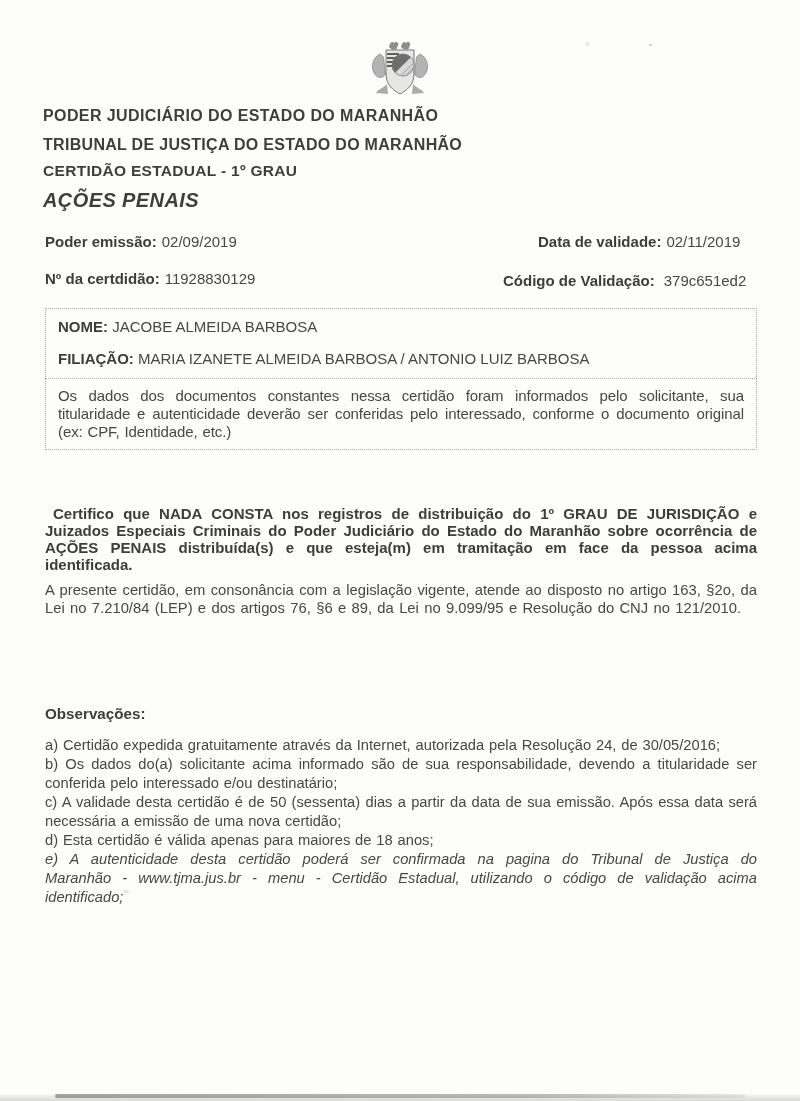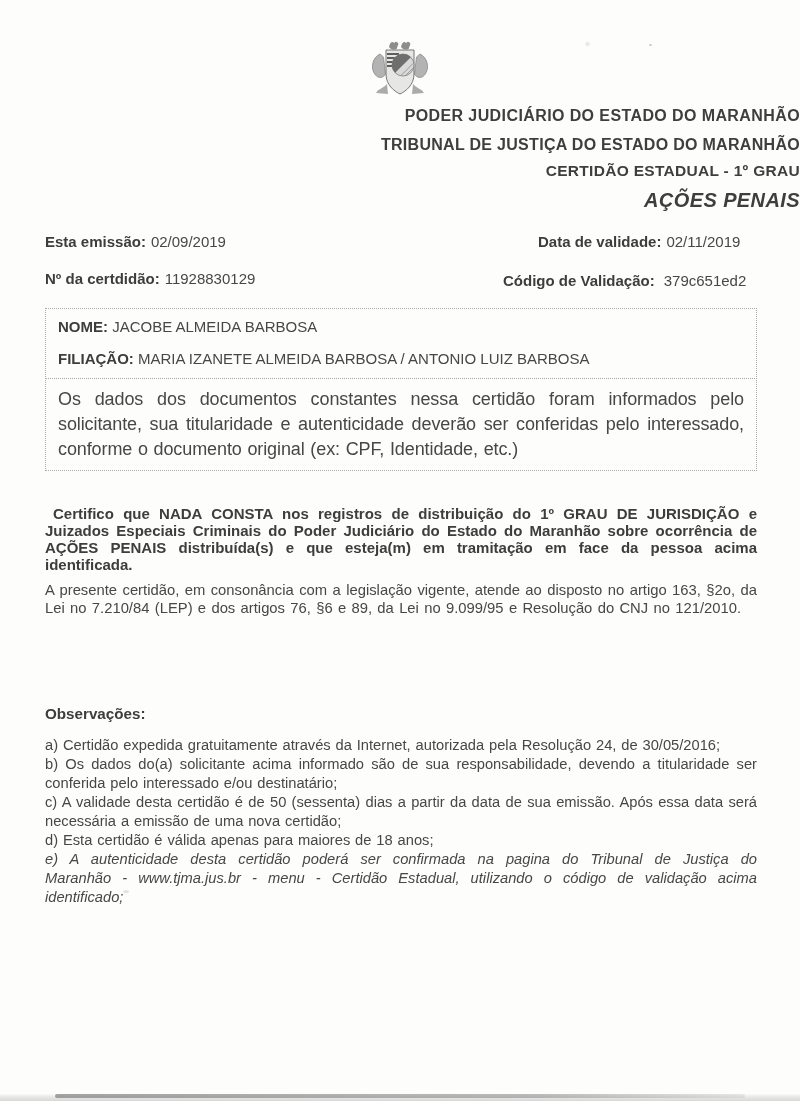--- a/index.html
+++ b/index.html
@@ -3,41 +3,41 @@
 <meta charset="utf-8">
 <style>
   html,body { margin:0; padding:0; background:#ffffff; }
   #page {
     position:relative; width:800px; height:1101px; overflow:hidden;
     background:#fdfdfc; color:#474747;
     font-family:"Liberation Sans", sans-serif;
   }
   
   .emblem { position:absolute; top:38px; left:368px; width:64px; height:64px; }
-  .hline { position:absolute; left:0; right:0; text-align:right; font-weight:bold; color:#3e3e3e; }
+  .hline { position:absolute; left:0; right:0; text-align:left; font-weight:bold; color:#3e3e3e;padding-left:43px; }
   .h1 { top:107px; font-size:16px;  letter-spacing:0.4px; }
   .h2 { top:136px; font-size:16px;  letter-spacing:0.3px; }
   .h3 { top:162px; font-size:15.5px; letter-spacing:0.3px; }
   .h4 { top:189px; font-size:20px;  font-style:italic; letter-spacing:0.4px; }
   
   .meta { position:absolute; font-size:15px; white-space:nowrap; }
   .meta .lbl { font-weight:bold; color:#3d3d3d; margin-right:5px; }
   .m-issue { top:233px; left:45px; }
   .m-valid { top:233px; left:538px; }
   .m-num   { top:270px; left:45px; }
   .m-code  { top:272px; left:503px; }
   .m-code .lbl { margin-right:9px; }
   
   .boxes { position:absolute; top:308px; left:45px; width:712px; }
   .box { border:1px dotted #a9a9a9; padding:8px 12px; background:transparent; box-sizing:border-box; }
   .box2 { margin-top:-1px; }
   .prow { font-size:15px; line-height:19px; margin-bottom:13px; }
   .prow:last-child { margin-bottom:2px; }
   .prow .lbl { font-weight:bold; color:#3d3d3d; }
-  .disclaimer { font-size:18px; line-height:25px; letter-spacing:-0.1px; text-align:justify; word-spacing:0.8px; margin:0; }
+  .disclaimer { font-size:15px; line-height:18px; letter-spacing:-0.1px; text-align:justify; word-spacing:0.8px; margin:0; }
   
   .cert {
     position:absolute; top:505px; left:45px; width:712px;
     font-size:15px; font-weight:bold; color:#3d3d3d;
     line-height:17px; text-align:justify; text-indent:8px; word-spacing:2.5px;
   }
   .legal {
     position:absolute; top:581px; left:45px; width:712px;
     font-size:14.8px; line-height:18px; text-align:justify; word-spacing:1.2px;
   }
@@ -96,21 +96,21 @@
       </g>
     </svg>
   </div>
 
   <div class="hline h1">PODER JUDICIÁRIO DO ESTADO DO MARANHÃO</div>
   <div class="hline h2">TRIBUNAL DE JUSTIÇA DO ESTADO DO MARANHÃO</div>
   <div class="hline h3">CERTIDÃO ESTADUAL - 1º GRAU</div>
   <div class="hline h4">AÇÕES PENAIS</div>
 
   <div class="meta m-issue">
-    <span class="lbl">Esta emissão:</span><span class="val">02/09/2019</span>
+    <span class="lbl">Poder emissão:</span><span class="val">02/09/2019</span>
   </div>
   <div class="meta m-valid">
     <span class="lbl">Data de validade:</span><span class="val">02/11/2019</span>
   </div>
   <div class="meta m-num">
     <span class="lbl">Nº da certdidão:</span><span class="val">11928830129</span>
   </div>
   <div class="meta m-code">
     <span class="lbl">Código de Validação:</span><span class="val">379c651ed2</span>
   </div>

